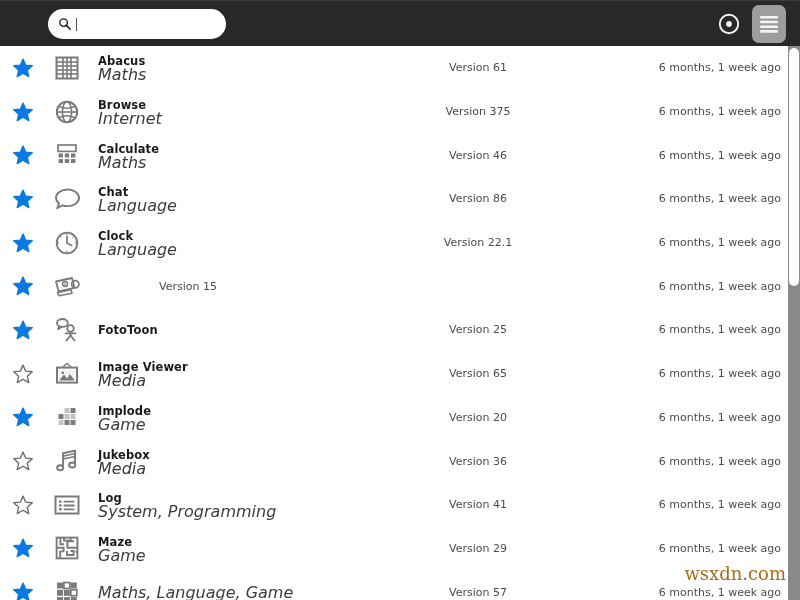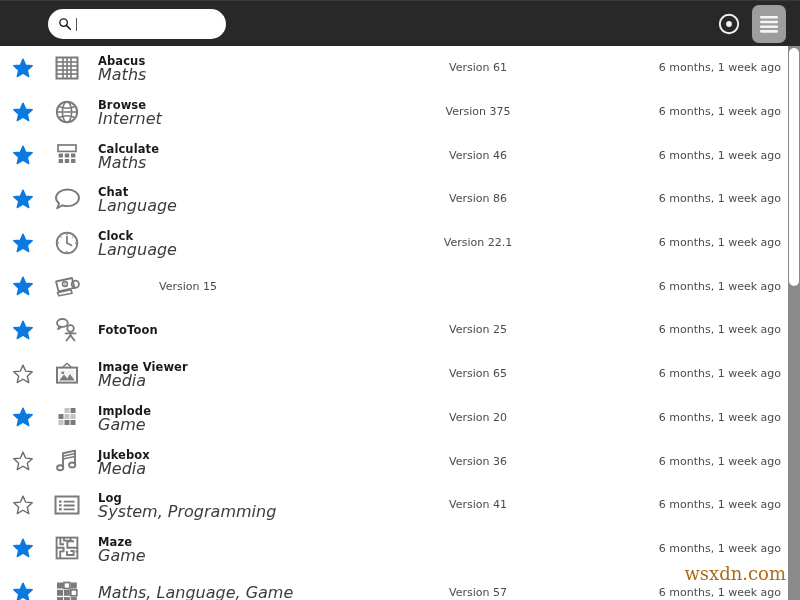--- a/index.html
+++ b/index.html
@@ -462,20 +462,21 @@
         <path d="M13 16 L13 20 L19.6 20 L19.6 16 L16.4 16"></path>
         <path d="M23.4 16.6 L21.4 16.6"></path>
               </g>
             </svg>
           </span>
     </div>
     <div class="name-cell">
       <div class="app-title">Maze</div>
       <div class="app-tags">Game</div>
     </div>
+    <div class="version-cell">Version 29</div>
     <div class="date-cell">6 months, 1 week ago</div>
   </div>
       <div class="row">
     <div class="star-cell">
       <span>
             <svg width="22" height="22" viewBox="0 0 24 24">
     <path d="M12 2.3 L14.95 8.9 L22.1 9.6 L16.7 14.4 L18.3 21.4 L12 17.7 L5.7 21.4 L7.3 14.4 L1.9 9.6 L9.05 8.9 Z" fill="#0a7ae0" stroke="#0a7ae0" stroke-width="1.5" stroke-linejoin="round"></path>
             </svg>
           </span>
     </div>

